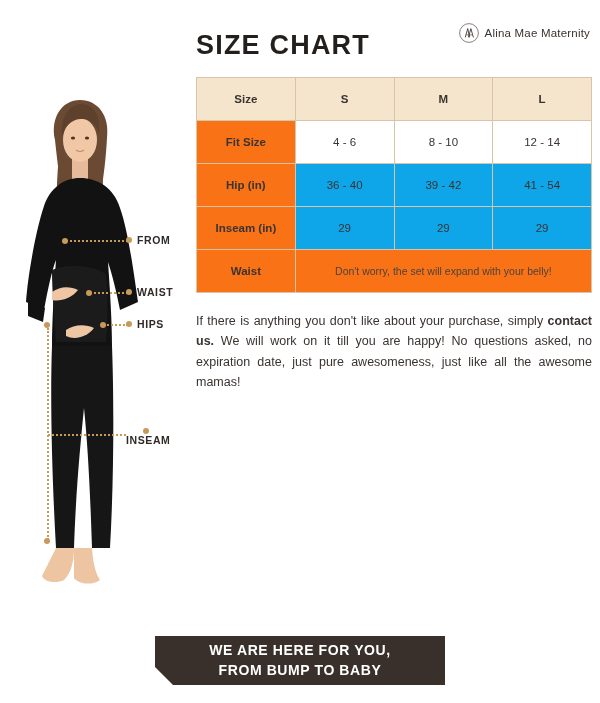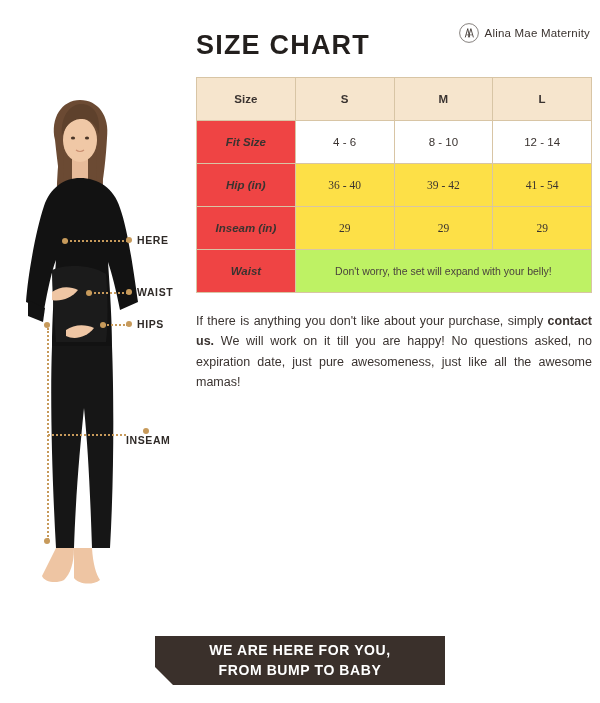--- a/index.html
+++ b/index.html
@@ -128,36 +128,34 @@
     height: 38px;
     padding: 2px 2px;
     margin-top: 24px;
   }
   table.size-chart .hdr-cell {
     background: #f6e5cd;
     font-weight: bold;
     font-size: 11.5px;
   }
   table.size-chart .row-label {
-    background: #ef4444;
+    background: #f97316;
     font-weight: bold;
     width: 110px;
-    font-style: italic;
   }
   table.size-chart .tint {
-    background: #fde047;
-    font-family: Liberation Serif, serif;
+    background: #0ea5e9;
   }
   table.size-chart .plain {
     background: #ffffff;
   }
   table.size-chart .note-cell {
     font-size: 10.5px;
     color: #4a423d;
-    background: #bef264;
+    background: #f97316;
   }
 
   
   .footer-banner {
     position: absolute;
     left: 155px;
     top: 636px;
     width: 290px;
     height: 49px;
     background: #3a302b;
@@ -234,21 +232,21 @@
              L56 470 C52 400 50 320 52 268 Z" fill="#161616"></path>
 
     <path d="M74 470 L92 470 C93 486 96 496 100 502 C92 508 78 506 74 500 Z" fill="#eec5a3"></path>
     <path d="M56 470 L74 470 C74 486 70 496 64 502 C56 506 44 504 42 498 Z" fill="#eec5a3"></path>
   </svg>
 
   <div class="enddot" style="left:62px; top:160px;"></div>
   <div class="dashline" style="left:66px; top:162px; width:62px;"></div>
   <div class="callout" style="left:126px; top:156px;">
     <span class="dot"></span>
-    <span class="txt">HERE</span>
+    <span class="txt">FROM</span>
   </div>
 
   <div class="enddot" style="left:86px; top:212px;"></div>
   <div class="dashline" style="left:90px; top:214px; width:38px;"></div>
   <div class="callout" style="left:126px; top:208px;">
     <span class="dot"></span>
     <span class="txt">WAIST</span>
   </div>
 
   <div class="enddot" style="left:100px; top:244px;"></div>

